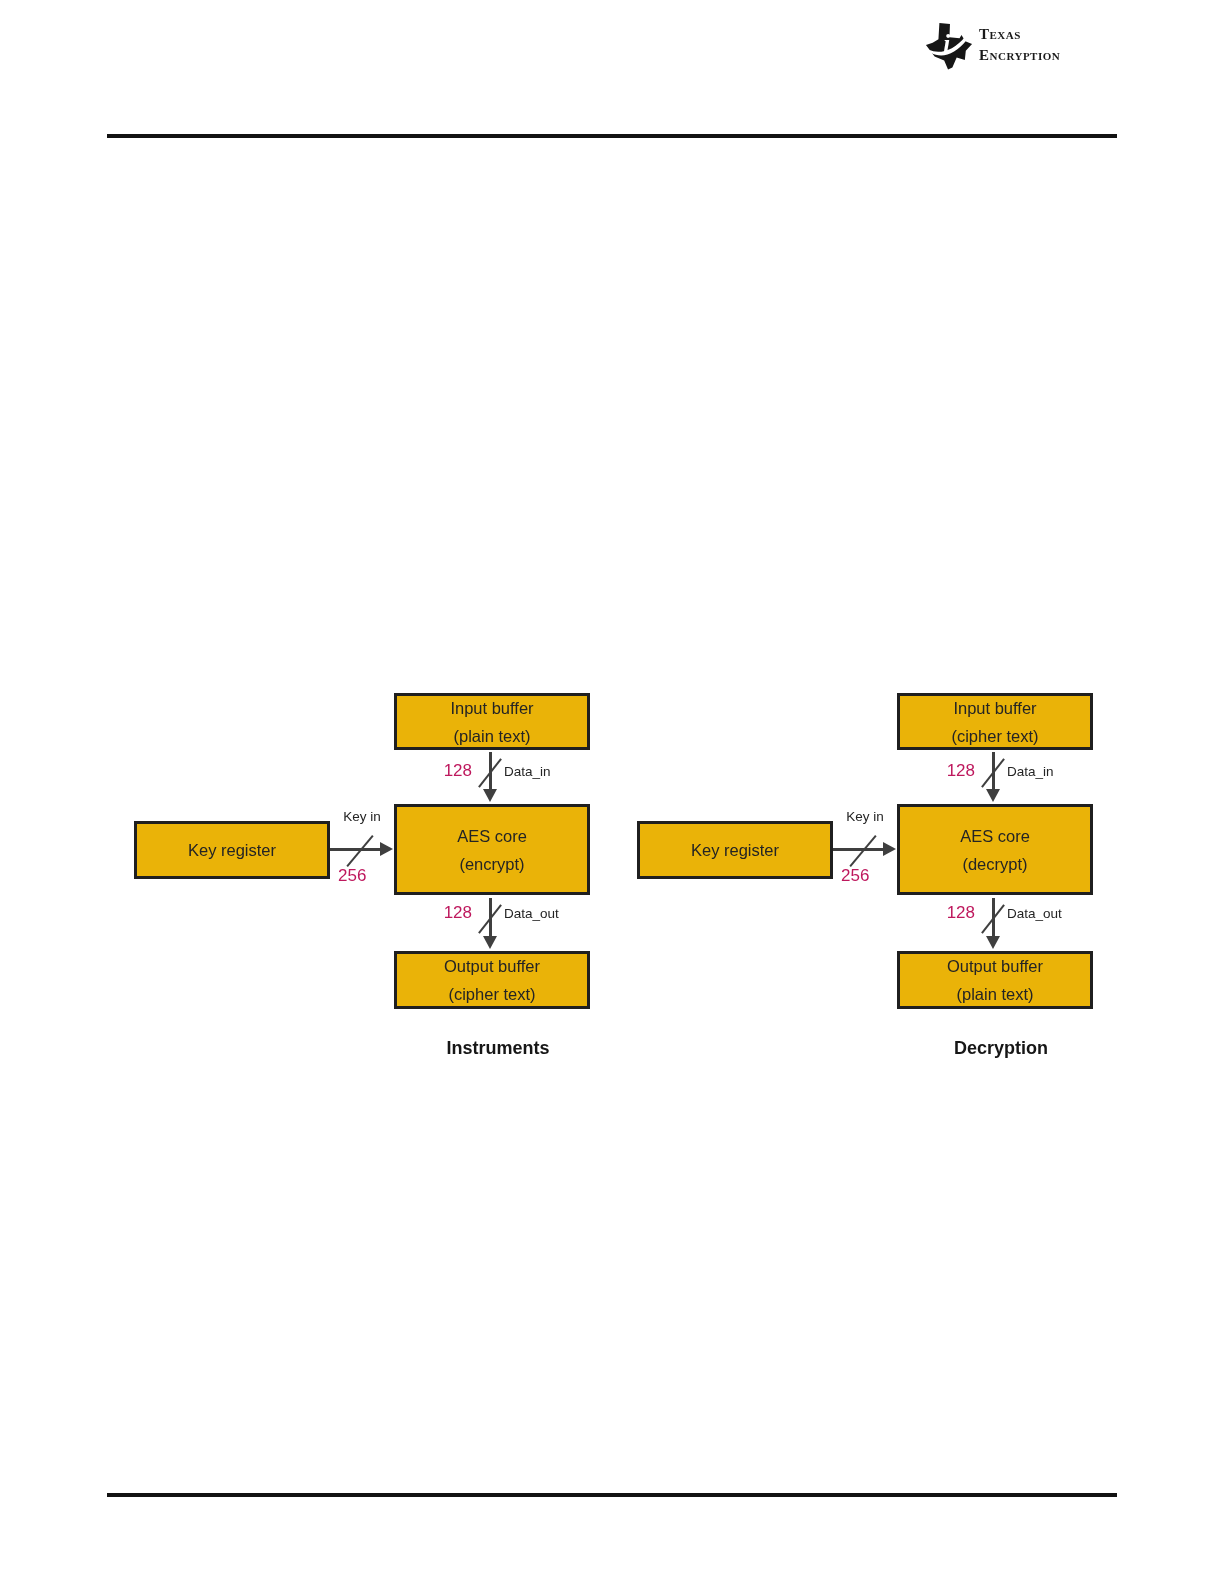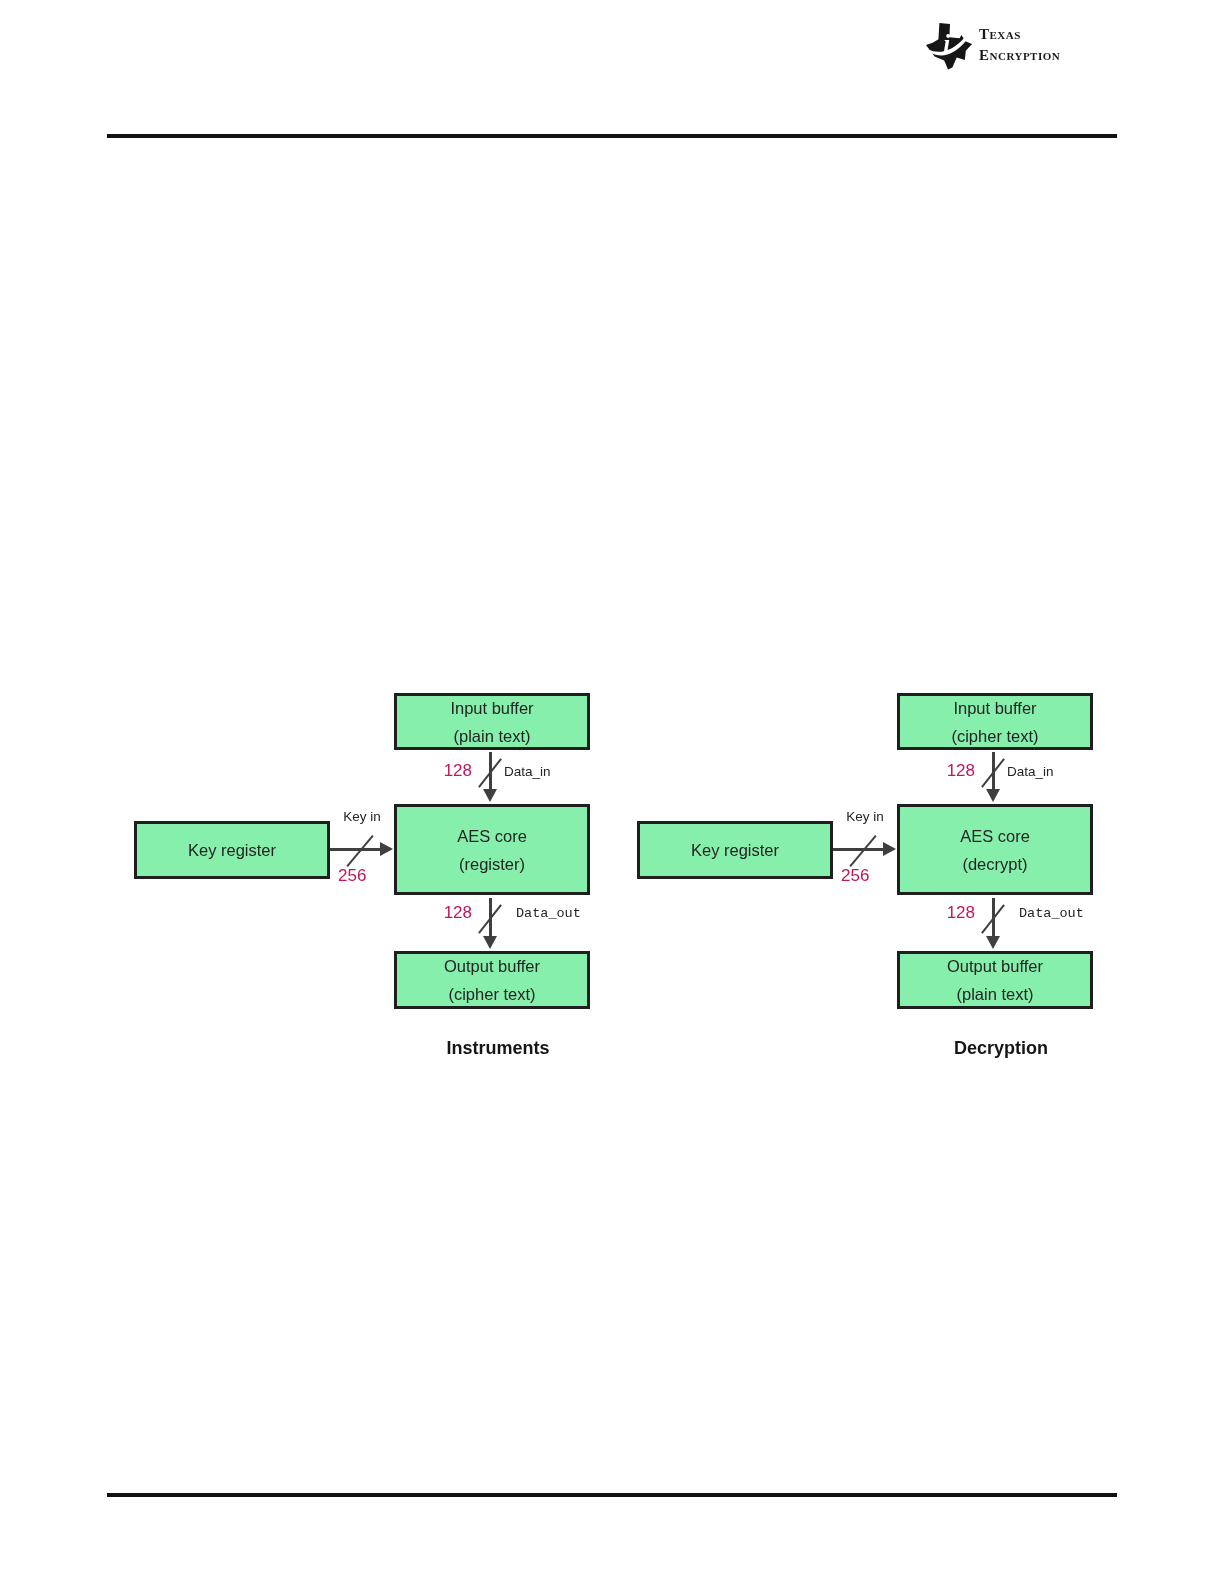--- a/index.html
+++ b/index.html
@@ -65,21 +65,21 @@
     top: 660px;
     width: 505px;
     height: 410px;
   }
   .diagram-encryption { left: 110px; }
   .diagram-decryption { left: 613px; }
 
   .dbox {
     position: absolute;
     border: 3px solid var(--ink);
-    background: #86efac;
+    background: #eab308;
     display: flex;
     flex-direction: column;
     align-items: center;
     justify-content: center;
     text-align: center;
     font-size: 16.5px;
     line-height: 20px;
     color: #242424;
     gap: 8px;
   }
@@ -128,21 +128,21 @@
   .lbl-signal {
     position: absolute;
     font-size: 13.5px;
     color: #242424;
   }
   .lbl-128-in  { left: 310px; top: 101px; width: 52px; text-align: right; }
   .lbl-datain  { left: 394px; top: 104px; }
   .lbl-keyin   { left: 222px; top: 149px; width: 60px; text-align: center; }
   .lbl-256     { left: 228px; top: 206px; }
   .lbl-128-out { left: 310px; top: 243px; width: 52px; text-align: right; }
-  .lbl-dataout { left: 406px; top: 246px; font-family: Liberation Mono, monospace; }
+  .lbl-dataout { left: 394px; top: 246px; }
 
   .caption {
     position: absolute;
     left: 288px;
     top: 378px;
     width: 200px;
     text-align: center;
     font-weight: bold;
     font-size: 18px;
     color: #161616;
@@ -175,21 +175,21 @@
     </div>
 
     <div class="vline" style="left:379px; top:92px; height:38px;"></div>
     <div class="arrowhead-down" style="left:373px; top:129px;"></div>
     <div class="bus-slash" style="left:379px; top:95px;"></div>
     <div class="lbl-width lbl-128-in">128</div>
     <div class="lbl-signal lbl-datain">Data_in</div>
 
     <div class="dbox dbox-aes">
       <div>AES core</div>
-      <div>(register)</div>
+      <div>(encrypt)</div>
     </div>
 
     <div class="dbox dbox-key">
       <div>Key register</div>
     </div>
 
     <div class="hline" style="left:220px; top:188px; width:52px;"></div>
     <div class="arrowhead-right" style="left:270px; top:182px;"></div>
     <div class="bus-slash" style="left:249px; top:171px; height:40px; transform:rotate(40deg);"></div>
     <div class="lbl-signal lbl-keyin">Key in</div>

